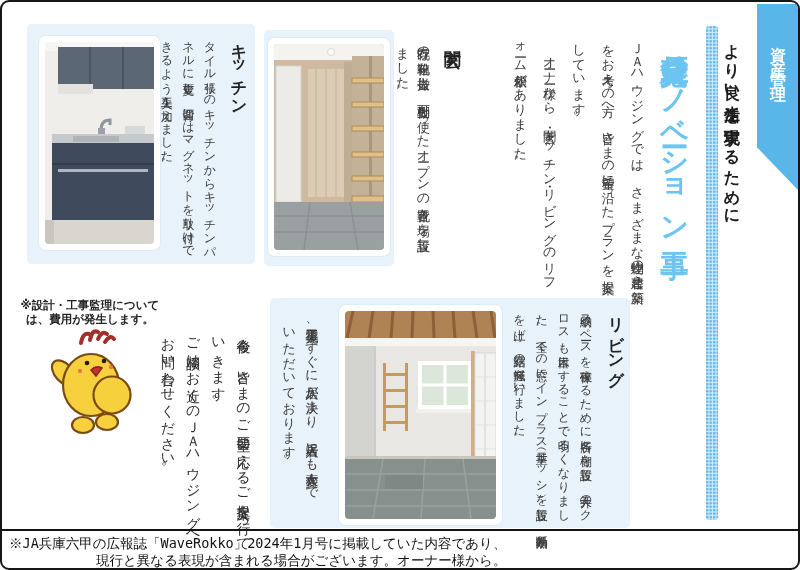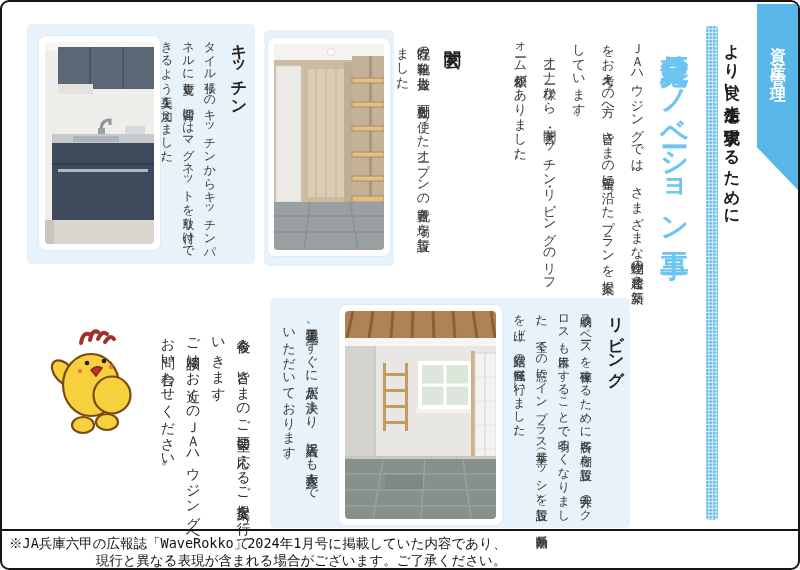--- a/index.html
+++ b/index.html
@@ -208,20 +208,24 @@
       <h3>リビング</h3>
       <p>収納スペースを確保するために各所に棚を設置し、天井のクロスも木目にすることで明るくなりました。全ての窓にインプラス（二重サッシ）を設置し、断熱効果を上げ、結露の軽減を行いました。</p>
     </div>
   </div>
 
   <div class="closing v">
     <p>今後も、皆さまのご要望に応えるご提案を行っていきます。</p>
     <p>ご相談はお近くのＪＡハウジングへお問い合わせください。</p>
   </div>
 
+  <div class="note">
+    <div>※設計・工事監理について</div>
+    <div>は、費用が発生します。</div>
+  </div>
 
   <svg class="mascot" viewBox="0 0 92 118">
     <g stroke="#7a4a14" stroke-width="2.2" fill="#f7d13d" stroke-linejoin="round">
       <ellipse cx="16" cy="50" rx="9" ry="15" transform="rotate(-42 16 50)"></ellipse>
       <ellipse cx="35" cy="102" rx="11" ry="8"></ellipse>
       <ellipse cx="59" cy="99" rx="11" ry="8"></ellipse>
       <ellipse cx="43" cy="62" rx="28" ry="31"></ellipse>
       <circle cx="64" cy="72" r="18.5"></circle>
     </g>
     <g stroke="#a1302a" stroke-width="4" fill="none" stroke-linecap="round">
@@ -233,16 +237,16 @@
     <circle cx="39" cy="40" r="2.3" fill="#241a10"></circle>
     <circle cx="56" cy="38" r="2.3" fill="#241a10"></circle>
     <path d="M43 47 Q48 42 54 45 L48 53 Z" fill="#c6342c" stroke="#8a2520" stroke-width="1.5"></path>
     <circle cx="32" cy="48" r="2.2" fill="#e06a52" opacity="0.85"></circle>
     <circle cx="63" cy="44" r="2.2" fill="#e06a52" opacity="0.85"></circle>
   </svg>
 
   <div class="divider"></div>
   <div class="footer">
     <div>※JA兵庫六甲の広報誌「WaveRokko」2024年1月号に掲載していた内容であり、</div>
-    <div class="l2">現行と異なる表現が含まれる場合がございます。ご了承ください。</div>
+    <div class="l2">現行と異なる表現が含まれる場合がございます。オーナー様から。</div>
   </div>
 
 </div>
 
 </body></html>

